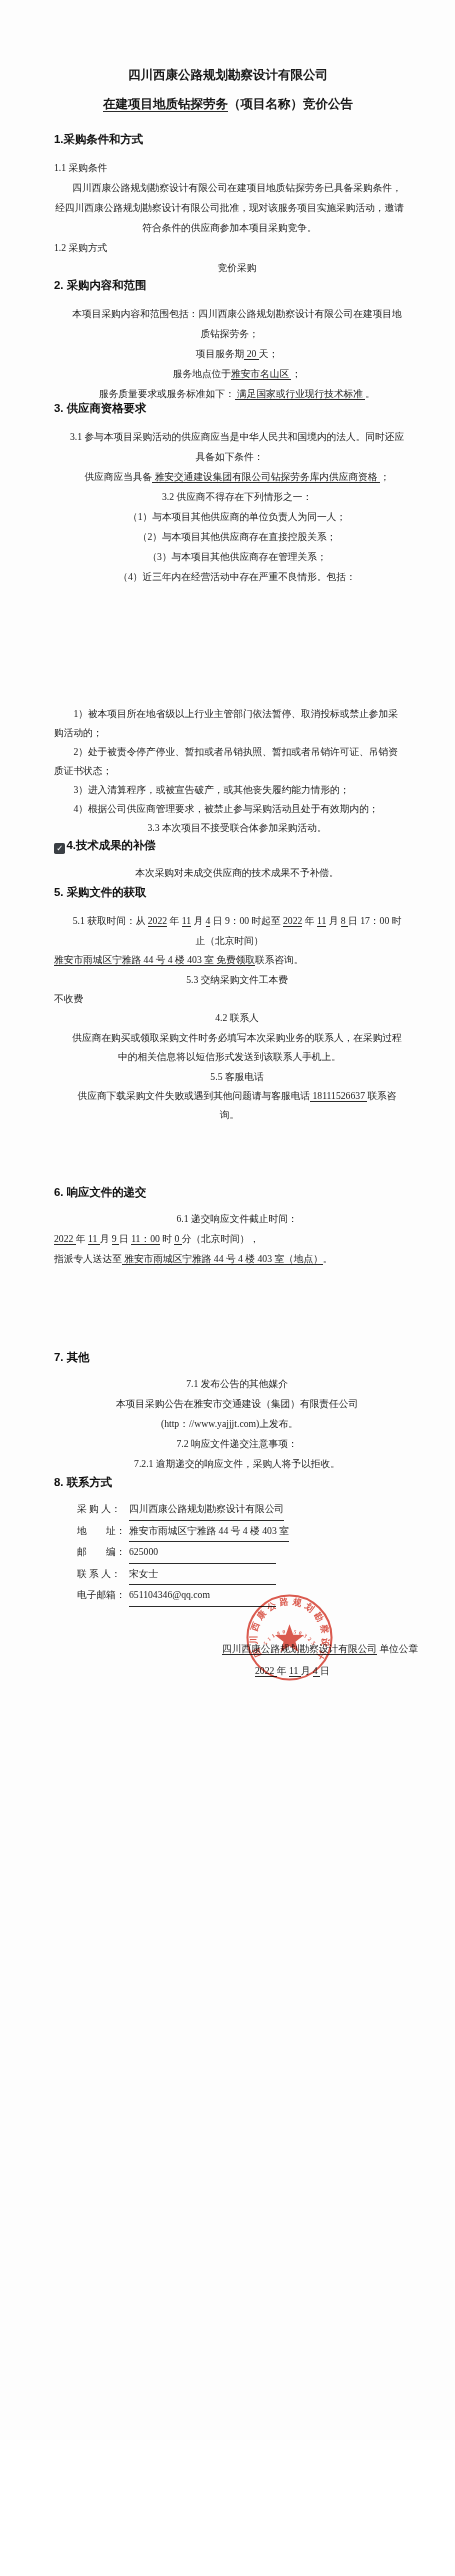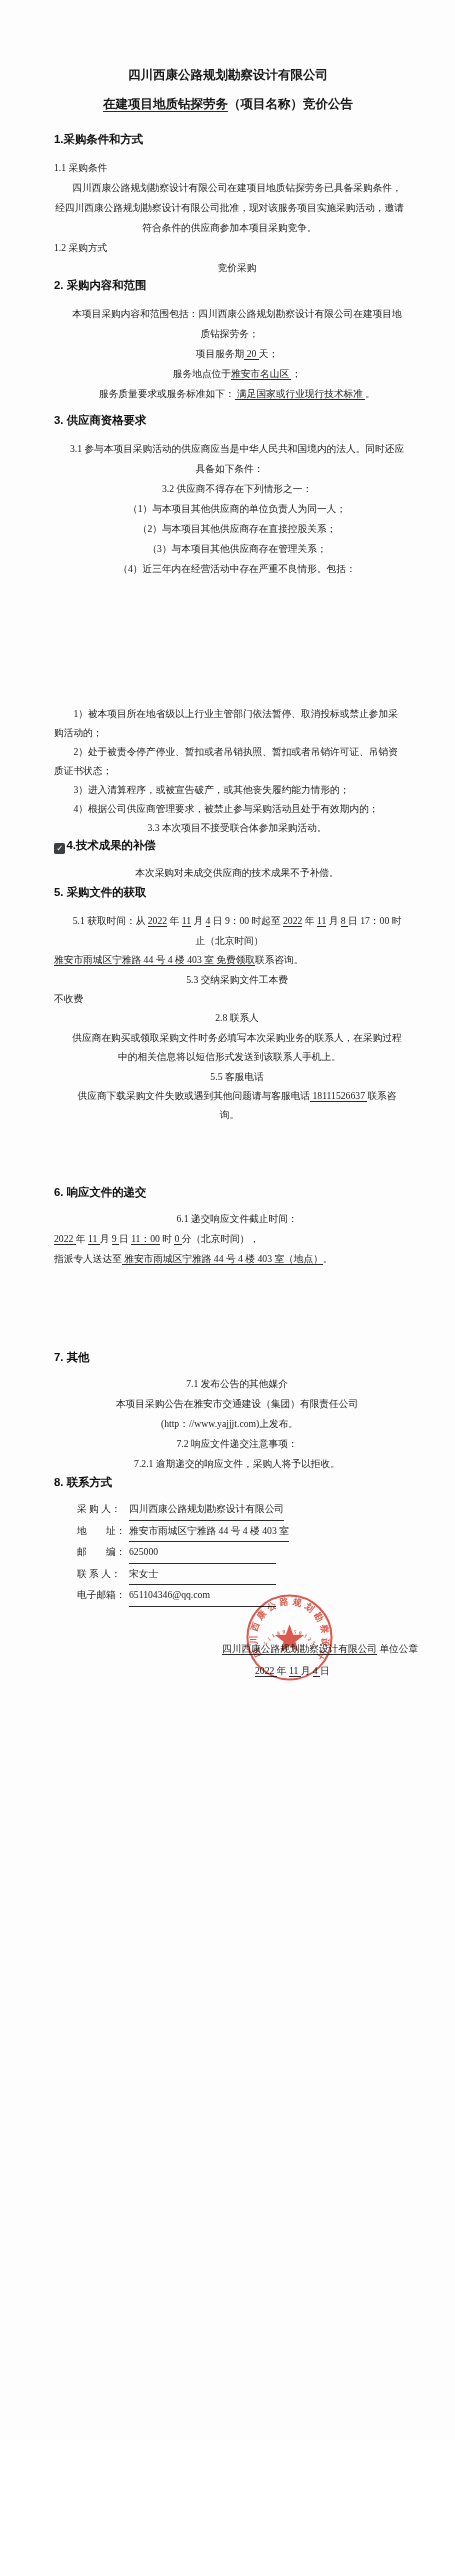--- a/index.html
+++ b/index.html
@@ -53,23 +53,24 @@
   </section>
 
   <section class="sec" style="top:277px">
     <h2 class="h">2. 采购内容和范围</h2>
     <p class="para ind">本项目采购内容和范围包括：四川西康公路规划勘察设计有限公司在建项目地质钻探劳务；</p>
     <div class="line ind"><span>项目服务期</span><span class="u">  20  </span><span>天；</span></div>
     <div class="line ind"><span>服务地点位于</span><span class="u">雅安市名山区 </span><span>；</span></div>
     <div class="line ind"><span>服务质量要求或服务标准如下：</span><span class="u"> 满足国家或行业现行技术标准 </span><span>。</span></div>
   </section>
 
-  <section class="sec" style="top:412px">
+  <section class="sec" style="top:400px">
     <h2 class="h">3.  供应商资格要求</h2>
     <p class="para ind">3.1 参与本项目采购活动的供应商应当是中华人民共和国境内的法人。同时还应具备如下条件：</p>
+    <div class="line ind"><span>供应商应当具备</span><span class="u"> 雅安交通建设集团有限公司钻探劳务库内供应商资格 </span><span>；</span></div>
     <div class="line ind">3.2 供应商不得存在下列情形之一：</div>
     <div class="line ind">（1）与本项目其他供应商的单位负责人为同一人；</div>
     <div class="line ind">（2）与本项目其他供应商存在直接控股关系；</div>
     <div class="line ind">（3）与本项目其他供应商存在管理关系；</div>
     <div class="line ind">（4）近三年内在经营活动中存在严重不良情形。包括：</div>
   </section>
 
   <section class="sec lh33" style="top:704px">
     <p class="para ind2">1）被本项目所在地省级以上行业主管部门依法暂停、取消投标或禁止参加采购活动的；</p>
     <p class="para ind2">2）处于被责令停产停业、暂扣或者吊销执照、暂扣或者吊销许可证、吊销资质证书状态；</p>
@@ -82,21 +83,21 @@
     <h2 class="h tight"><span class="checkbox">✓</span><span>4.技术成果的补偿</span></h2>
     <p class="para ind">本次采购对未成交供应商的技术成果不予补偿。</p>
   </section>
 
   <section class="sec lh34" style="top:884px">
     <h2 class="h">5. 采购文件的获取</h2>
     <p class="para ind"><span>5.1 获取时间：从 </span><span class="u">2022</span><span> 年 </span><span class="u">11</span><span> 月 </span><span class="u">4</span><span> 日 9：00 时起至 </span><span class="u">2022</span><span> 年 </span><span class="u">11</span><span> 月 </span><span class="u"> 8 </span><span> 日 17：00 时止（北京时间）</span></p>
     <div class="line"><span class="u">雅安市雨城区宁雅路 44 号 4 楼 403 室 免费领取</span><span>联系咨询。</span></div>
     <div class="line ind">5.3 交纳采购文件工本费</div>
     <div class="line">不收费</div>
-    <div class="line ind">2.8 联系人</div>
+    <div class="line ind">4.2 联系人</div>
     <p class="para ind">供应商在购买或领取采购文件时务必填写本次采购业务的联系人，在采购过程中的相关信息将以短信形式发送到该联系人手机上。</p>
     <div class="line ind">5.5 客服电话</div>
     <div class="line ind"><span>供应商下载采购文件失败或遇到其他问题请与客服电话</span><span class="u"> 18111526637 </span><span>联系咨询。</span></div>
   </section>
 
   <section class="sec" style="top:1184px">
     <h2 class="h tight">6. 响应文件的递交</h2>
     <div class="line ind">6.1 递交响应文件截止时间：</div>
     <div class="line"><span class="u">2022 </span><span> 年 </span><span class="u">11 </span><span> 月 </span><span class="u"> 9 </span><span> 日 </span><span class="u">11：00</span><span> 时 </span><span class="u"> 0 </span><span> 分（北京时间），</span></div>
     <div class="line"><span>指派专人送达至</span><span class="u"> 雅安市雨城区宁雅路 44 号 4 楼 403 室（地点）</span><span>。</span></div>

